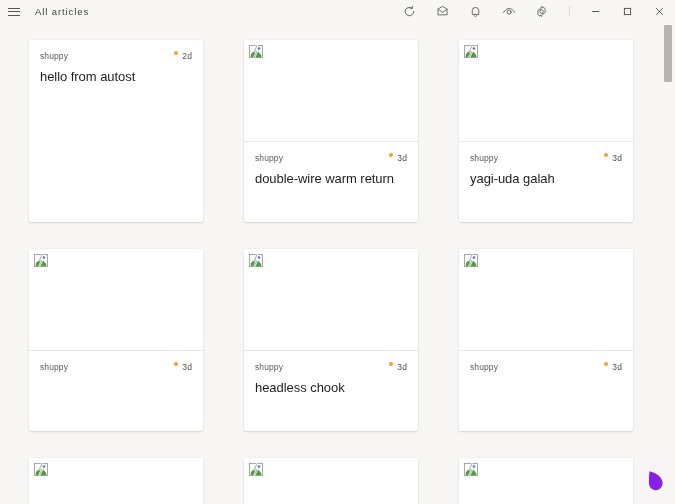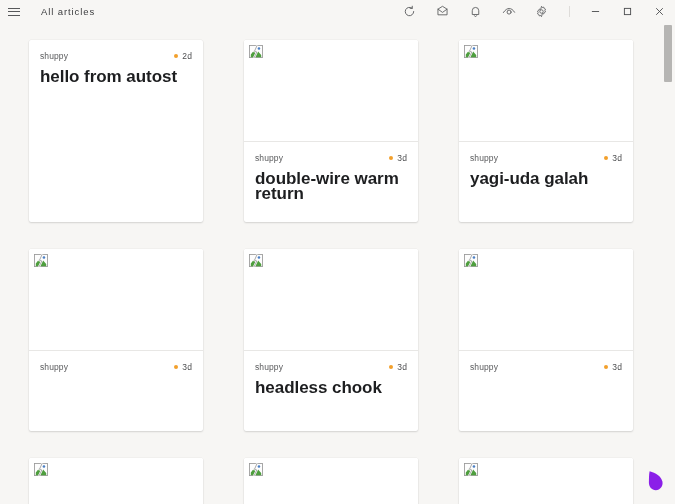--- a/index.html
+++ b/index.html
@@ -31,21 +31,20 @@
     background: #f7f6f4;
     display: flex;
     align-items: center;
     z-index: 40;
   }
 
   .tb-left {
     display: flex;
     align-items: center;
     height: 23px;
-    gap: 6px;
   }
 
   .hamburger {
     width: 28px;
     height: 23px;
     display: flex;
     flex-direction: column;
     align-items: center;
     justify-content: center;
     gap: 2.5px;
@@ -173,39 +172,38 @@
 
   .card-author {
     font-size: 8.5px;
     color: #5a5b5d;
     font-weight: 400;
     letter-spacing: 0.1px;
   }
 
   .card-age {
     display: flex;
-    align-items: center;
     gap: 4px;
   }
   .age-dot {
     width: 4px;
     height: 4px;
     border-radius: 50%;
     background: #f2a02c;
     flex: 0 0 auto;
   }
   .age-text {
     font-size: 8.5px;
     color: #4d4e50;
     letter-spacing: 0.1px;
   }
 
   .card-title {
-    font-size: 17px;
-    font-weight: 700;
+    font-size: 13px;
+    font-weight: 400;
     color: #1d1e20;
     letter-spacing: -0.05px;
     line-height: 15px;
     margin-bottom: 9px;
   }
 
   .card-excerpt {
     font-size: 9.5px;
     color: #3a3b3d;
     line-height: 14px;

